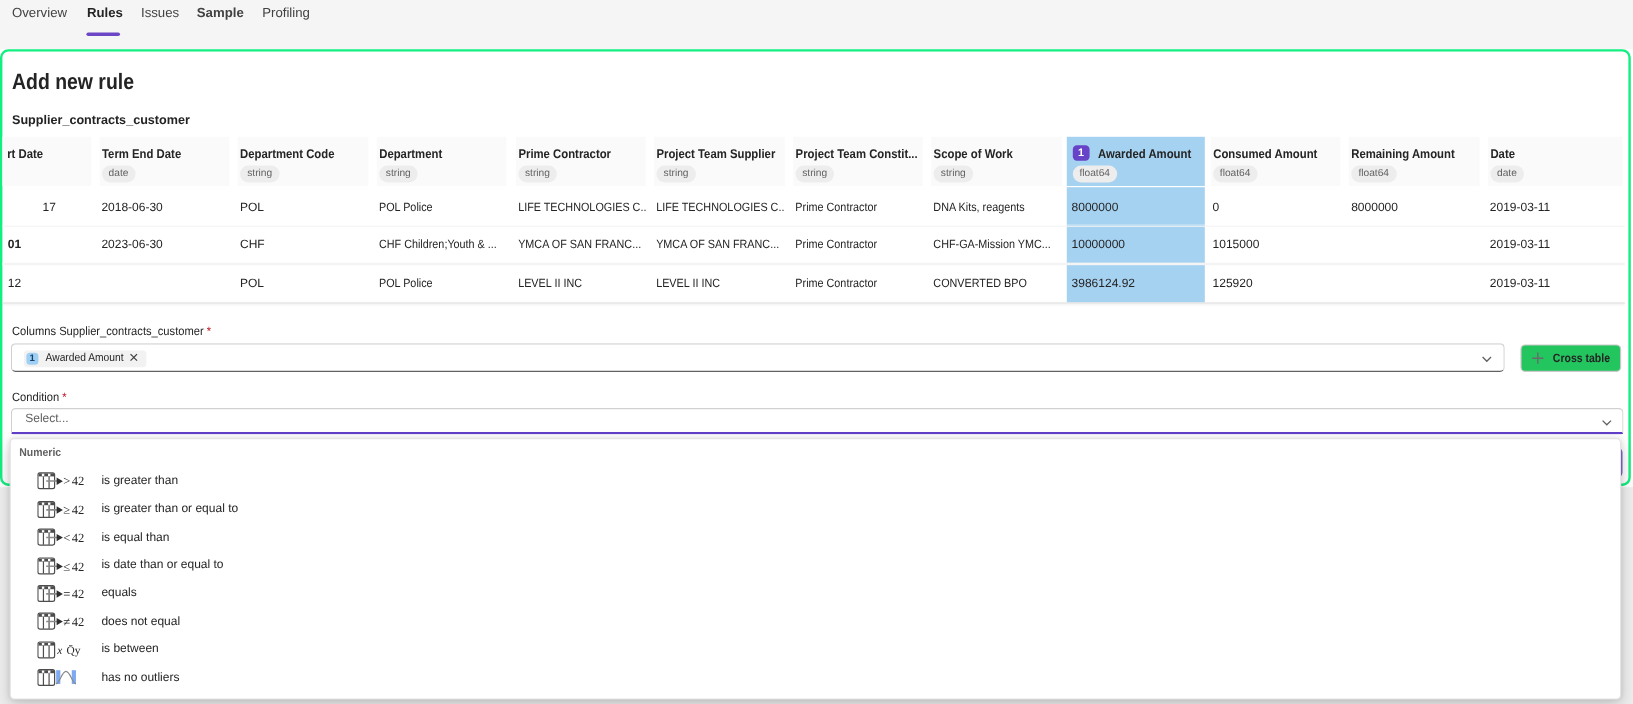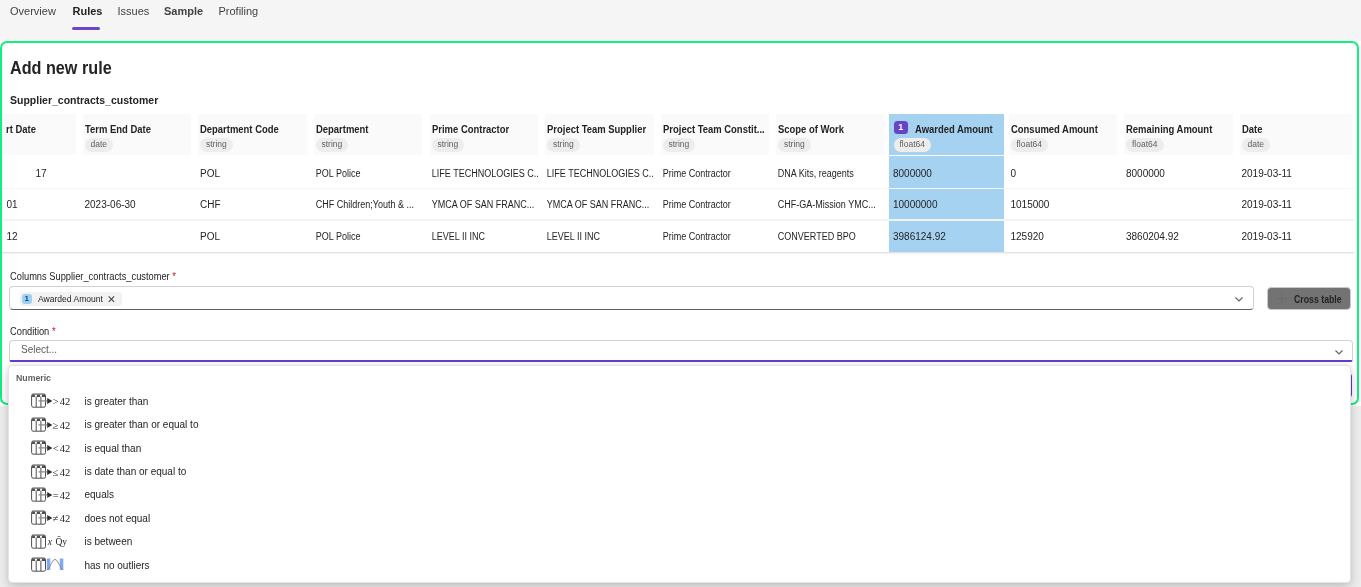--- a/index.html
+++ b/index.html
@@ -37,21 +37,21 @@
   #combo1 { position:absolute; left:9px; top:286px; width:1245px; height:23.5px; background:#fff;
     border:1px solid #d1d1d1; border-bottom-color:#616161; border-radius:4px; }
   .chev { position:absolute; width:12px; height:12px; }
   #tag { position:absolute; left:10px; top:5px; height:13.5px; background:#f2f2f2; border-radius:3px;
     display:flex; align-items:center; padding:0 6px 0 1.5px; }
   #tagbadge { width:10.5px; height:10.5px; background:#9fd0f3; border-radius:3px; color:#16426e;
     font-size:8px; font-weight:bold; text-align:center; line-height:10.5px; flex:none; }
   #tagtext { font-size:9.5px; margin-left:6px; width:65px; flex:none; color:#242424; }
   #tagtext .in { display:inline-block; transform:scaleX(0.9); transform-origin:left center; white-space:nowrap; }
   #tagx { font-size:10.5px; color:#424242; margin-left:4px; flex:none; }
-  #crossbtn { position:absolute; left:1267px; top:286.5px; width:83.5px; height:23px; background:#737373;
+  #crossbtn { position:absolute; left:1267px; top:286.5px; width:83.5px; height:23px; background:#22c55e;
     border:1px solid #c9c9c9; border-radius:4px; }
   #crossbtn .plus { position:absolute; left:7.5px; top:5.5px; width:11px; height:11px; }
   #crossbtn .txt { position:absolute; left:26px; top:6.5px; font-size:10px; font-weight:bold;
     transform:scaleX(0.875); transform-origin:left top; white-space:nowrap; }
   #selbox { position:absolute; left:9px; top:339.5px; width:1343.5px; height:22px; background:#fff;
     border:1px solid #d1d1d1; border-bottom:2.5px solid #6140c8; border-radius:4px 4px 2px 2px; }
   #selbox .ph { position:absolute; left:11px; top:3.5px; font-size:10px; color:#5c5c5c; }
   
   #applybtn { position:absolute; left:1271px; top:373px; width:81px; height:25px; background:#6140c8; border-radius:4px; }
   
@@ -76,26 +76,27 @@
 </div>
 <div id="panel"></div>
 <div id="heading">Add new rule</div>
 <div id="subhead">Supplier_contracts_customer</div>
 
 <div id="tbl">
     <div class="hcell" style="left:0px; width:74px;">
       <div class="hname" style="left:4px;">rt Date</div>
     </div>
     <div class="dcell" style="left:0px; width:74px; height:31.5px; top:41.5px; padding-left:5px;text-align:center;">17</div>
-    <div class="dcell" style="left:0px; width:74px; height:31.5px; top:73px; padding-left:5px;">01</div>
+    <div class="dcell" style="left:0px; width:74px; height:31.5px; top:73px; padding-left:5px;font-weight:bold;">01</div>
     <div class="dcell" style="left:0px; width:74px; height:33.5px; top:104.5px; padding-left:5px;">12</div>
     <div class="hcell" style="left:81px; width:108.5px;">
       <div class="hname" style="left:2px;">Term End Date</div>
       <div class="pill" style="left:2px;">date</div>
     </div>
+    <div class="dcell" style="left:81px; width:108.5px; height:31.5px; top:41.5px; padding-left:2px;">2018-06-30</div>
     <div class="dcell" style="left:81px; width:108.5px; height:31.5px; top:73px; padding-left:2px;">2023-06-30</div>
     <div class="hcell" style="left:196.5px; width:108.5px;">
       <div class="hname" style="left:2px;">Department Code</div>
       <div class="pill" style="left:2px;">string</div>
     </div>
     <div class="dcell" style="left:196.5px; width:108.5px; height:31.5px; top:41.5px; padding-left:2px;">POL</div>
     <div class="dcell" style="left:196.5px; width:108.5px; height:31.5px; top:73px; padding-left:2px;">CHF</div>
     <div class="dcell" style="left:196.5px; width:108.5px; height:33.5px; top:104.5px; padding-left:2px;">POL</div>
     <div class="hcell" style="left:312px; width:108.5px;">
       <div class="hname" style="left:2px;">Department</div>
@@ -145,21 +146,20 @@
       <div class="pill" style="left:2px;">float64</div>
     </div>
     <div class="dcell" style="left:1007px; width:108.5px; height:31.5px; top:41.5px; padding-left:2px;">0</div>
     <div class="dcell" style="left:1007px; width:108.5px; height:31.5px; top:73px; padding-left:2px;">1015000</div>
     <div class="dcell" style="left:1007px; width:108.5px; height:33.5px; top:104.5px; padding-left:2px;">125920</div>
     <div class="hcell" style="left:1122.5px; width:108.5px;">
       <div class="hname" style="left:2px;">Remaining Amount</div>
       <div class="pill" style="left:2px;">float64</div>
     </div>
     <div class="dcell" style="left:1122.5px; width:108.5px; height:31.5px; top:41.5px; padding-left:2px;">8000000</div>
-    <div class="dcell" style="left:1122.5px; width:108.5px; height:33.5px; top:104.5px; padding-left:2px;">3860204.92</div>
     <div class="hcell" style="left:1238px; width:112px;">
       <div class="hname" style="left:2px;">Date</div>
       <div class="pill" style="left:2px;">date</div>
     </div>
     <div class="dcell" style="left:1238px; width:112px; height:31.5px; top:41.5px; padding-left:2px;">2019-03-11</div>
     <div class="dcell" style="left:1238px; width:112px; height:31.5px; top:73px; padding-left:2px;">2019-03-11</div>
     <div class="dcell" style="left:1238px; width:112px; height:33.5px; top:104.5px; padding-left:2px;">2019-03-11</div>
     <div class="rowsep" style="top:73.5px;"></div>
     <div class="rowsep" style="top:105px;"></div>
     <div id="tblbottom"></div>

